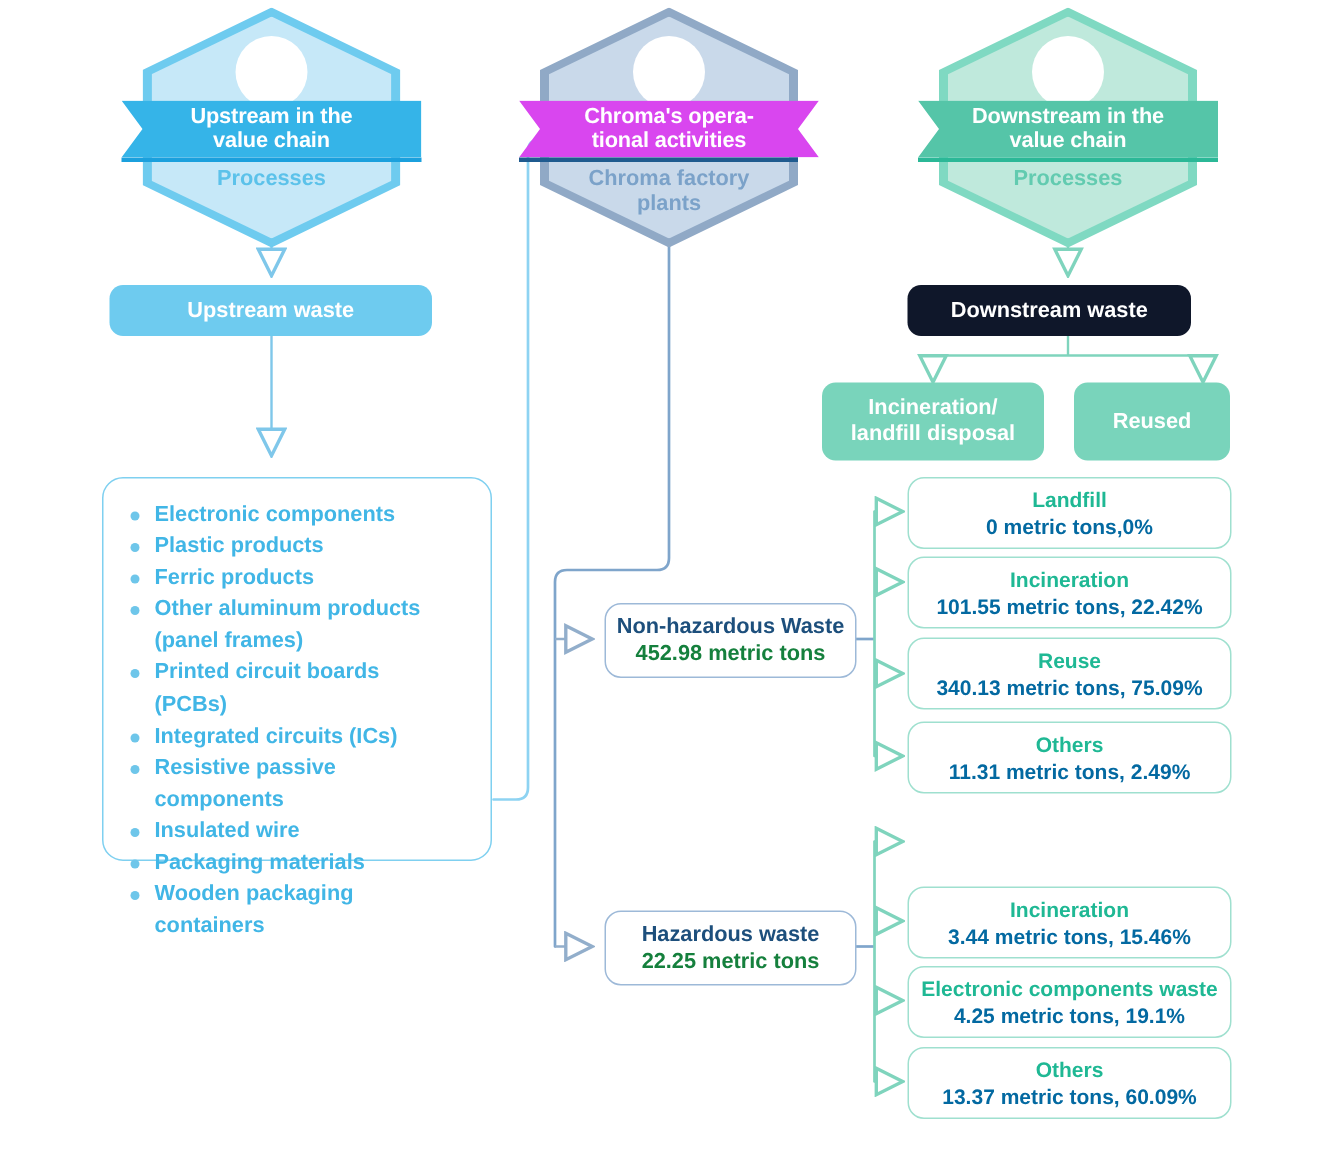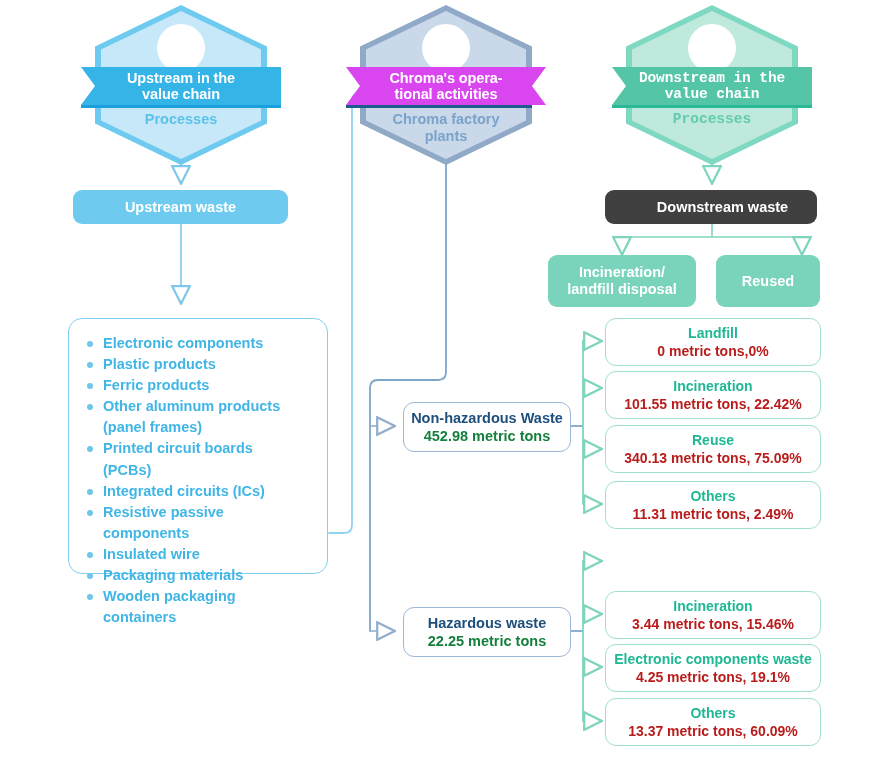--- a/index.html
+++ b/index.html
@@ -62,21 +62,21 @@
   }
 
   
   .obox{
     position:absolute;border-radius:11px;background:#ffffff;
     border:1.6px solid #9fe0cf;
     display:flex;flex-direction:column;align-items:center;justify-content:center;
     text-align:center;
   }
   .obox .t{font-weight:bold;font-size:14px;line-height:18px;color:#1fb894;}
-  .obox .v{font-weight:bold;font-size:14px;line-height:18px;color:#b91c1c;}
+  .obox .v{font-weight:bold;font-size:14px;line-height:18px;color:#0369a1;}
   .obox.blue{border-color:#9db9d8;}
   .obox.blue .t{color:#1d4f7c;font-size:14.5px;}
   .obox.blue .v{color:#15803d;font-size:14.5px;}
 
   
   .listcard{
     position:absolute;border-radius:14px;background:#ffffff;
     border:1.6px solid #7fd0f0;
     padding:14px 32px 12px 16px;
     box-sizing:border-box;
@@ -182,37 +182,37 @@
         <span>tional activities</span>
       </div>
     </div>
     <div class="underline" style="background:#1f5b8f;width:186px;left:-14px;"></div>
     <div class="sub" style="color:#7ba2c9;">
       <span>Chroma factory</span><br>
       <span>plants</span>
     </div>
   </div>
 
-  <div class="hex" style="left:626px;top:5px;font-family:Liberation Mono, monospace;">
+  <div class="hex" style="left:626px;top:5px;">
     <div class="hexshape hexouter" style="background:#7fd9c2;"></div>
     <div class="hexinner" style="background:#bfe9dc;"></div>
     <div class="circle"></div>
     <div class="banner" style="background:#55c5a8;">
       <div class="banner-text">
         <span>Downstream in the</span><br>
         <span>value chain</span>
       </div>
     </div>
     <div class="underline" style="background:#2bb897;"></div>
     <div class="sub" style="color:#62cbb0;">Processes</div>
   </div>
 
   <div class="pill" style="left:73px;top:190px;width:215px;height:34px;background:#6ecbef;">Upstream waste</div>
 
-  <div class="pill" style="left:605px;top:190px;width:189px;height:34px;background:#404040;padding-left:23px;">Downstream waste</div>
+  <div class="pill" style="left:605px;top:190px;width:189px;height:34px;background:#0f172a;">Downstream waste</div>
 
   <div class="pill" style="left:548px;top:255px;width:148px;height:52px;background:#79d4bb;">
     <div>
       <span>Incineration/</span><br>
       <span>landfill disposal</span>
     </div>
   </div>
 
   <div class="pill" style="left:716px;top:255px;width:104px;height:52px;background:#79d4bb;">Reused</div>
 

